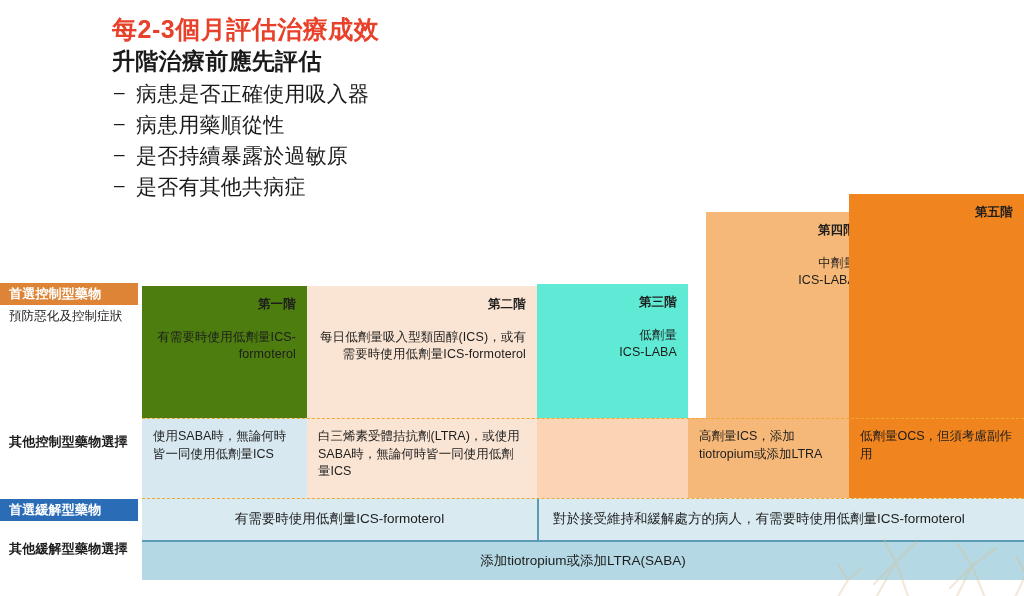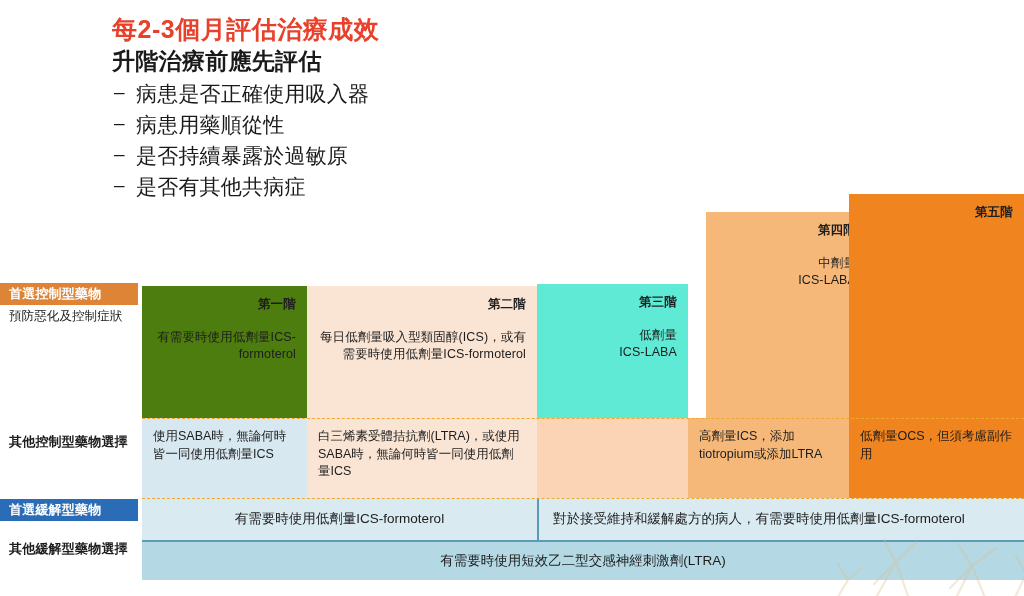--- a/index.html
+++ b/index.html
@@ -150,21 +150,21 @@
 
   <div class="rel-cell" style="left:539px;top:308px;width:485px;height:42px;background:#D9EAF1;
               display:flex;align-items:center;padding-left:14px;">對於接受維持和緩解處方的病人，有需要時使用低劑量ICS-formoterol</div>
 
   <div class="dash-blue" style="left:142px;top:308px;width:882px;"></div>
 
   <div class="vdiv" style="left:537px;top:309px;height:41px;"></div>
 
   <div class="hdiv" style="left:142px;top:350px;width:882px;"></div>
 
-  <div class="rel-cell rel-center" style="left:142px;top:352px;width:882px;height:38px;background:#B4D8E4;">有需要時使用短效乙二型交感神經刺激劑(LTRA)</div>
+  <div class="rel-cell rel-center" style="left:142px;top:352px;width:882px;height:38px;background:#B4D8E4;">添加tiotropium或添加LTRA(SABA)</div>
 
   <div class="lbl-bar" style="left:0;top:93px;width:138px;height:22px;background:#DD8436;">首選控制型藥物</div>
   <div class="lbl-sub" style="left:0;top:118px;width:138px;height:50px;">預防惡化及控制症狀</div>
 
   <div class="lbl-plain" style="left:0;top:243px;width:138px;height:46px;">其他控制型藥物選擇</div>
 
   <div class="lbl-bar" style="left:0;top:309px;width:138px;height:22px;background:#2A6CB5;">首選緩解型藥物</div>
 
   <div class="lbl-plain" style="left:0;top:350px;width:138px;height:44px;">其他緩解型藥物選擇</div>
 </div>

